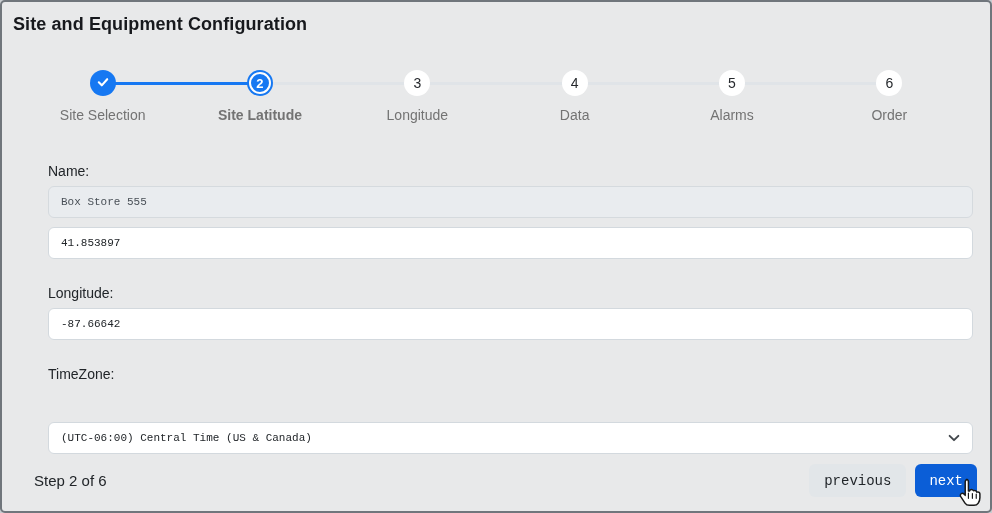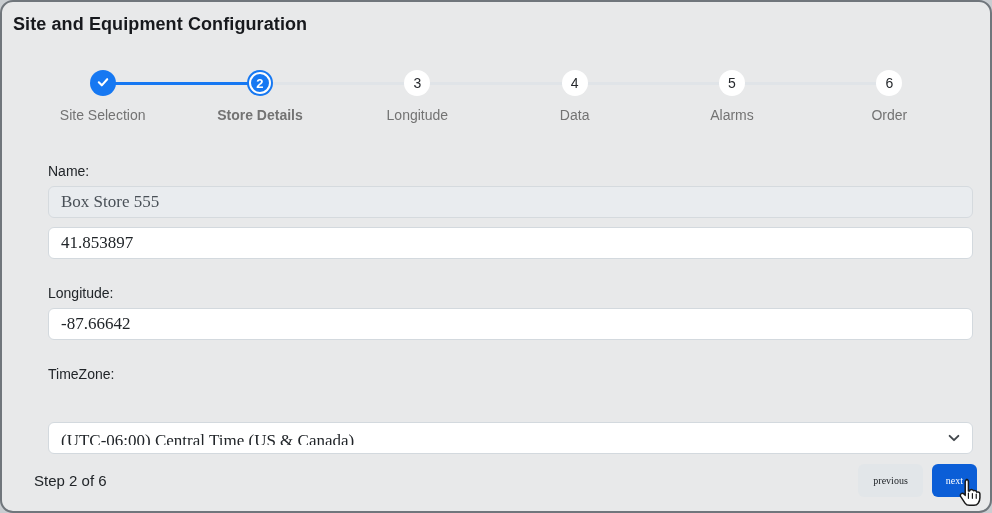--- a/index.html
+++ b/index.html
@@ -7,21 +7,21 @@
     margin: 0;
     background: #c9cdd1;
     font-family: "Liberation Sans", "DejaVu Sans", sans-serif;
   }
   .window {
     position: relative;
     width: 992px;
     height: 513px;
     background: #e8e9ea;
     border: 2px solid #70767c;
-    border-radius: 13px;
+    border-radius: 5px;
     overflow: hidden;
   }
   .page-title {
     padding: 12px 0 0 11px;
     font-size: 18px;
     font-weight: 700;
     color: #17191d;
     letter-spacing: 0.1px;
   }
   
@@ -98,24 +98,24 @@
     margin-bottom: 7px;
     margin-top: 26px;
   }
   .fcontrol {
     display: block;
     width: 100%;
     height: 32px;
     border: 1px solid #d3d9de;
     border-radius: 6px;
     padding: 8px 12px;
-    font-size: 17px;
+    font-size: 11px;
     color: #212529;
     background: #fff;
-    font-family: Liberation Serif, serif;
+    font-family: Liberation Mono, monospace;
     outline: none;
   }
   .fcontrol:disabled {
     background: #e9ecef;
     color: #495057;
     border-color: #d5dade;
   }
   .select-wrap { position: relative; }
   select.fcontrol {
     appearance: none;
@@ -143,22 +143,22 @@
   }
   .progress-label {
     font-size: 15px;
     color: #212529;
   }
   .footer-buttons { display: flex; align-items: center; }
   .btn {
     height: 33px;
     border: none;
     border-radius: 6px;
-    font-size: 10px;
-    font-family: Liberation Serif, serif;
+    font-size: 14px;
+    font-family: Liberation Mono, monospace;
     cursor: pointer;
   }
   .btn-prev {
     background: #e2e6e9;
     color: #212529;
     padding: 0 15px;
   }
   .btn-next {
     background: #0b5ed7;
     color: #fff;
@@ -192,21 +192,21 @@
           </span>
         </div>
       </div>
       <div class="step-label">Site Selection</div>
     </div>
 
     <div class="step seg-blue">
       <div class="indicator">
         <div class="dot active">2</div>
       </div>
-      <div class="step-label active">Store Details</div>
+      <div class="step-label active">Site Latitude</div>
     </div>
 
     <div class="step seg-light">
       <div class="indicator">
         <div class="dot upcoming">3</div>
       </div>
       <div class="step-label">Longitude</div>
     </div>
 
     <div class="step seg-light">

